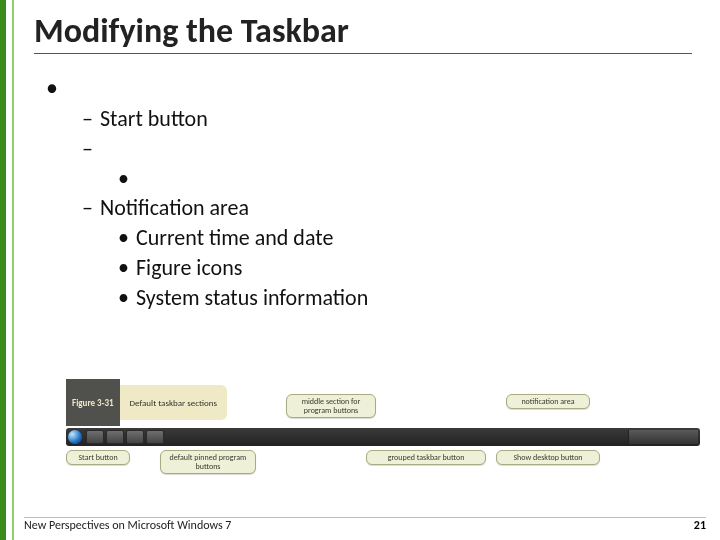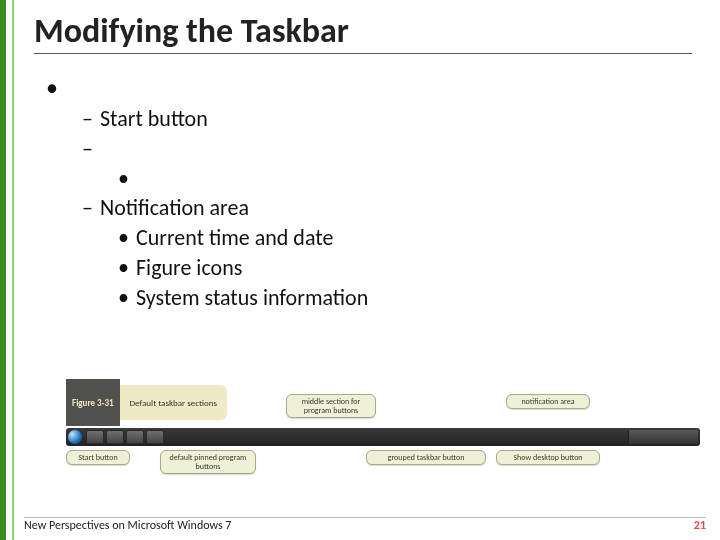--- a/index.html
+++ b/index.html
@@ -126,21 +126,21 @@
     left: 18px; right: 14px;
     bottom: 8px;
     display: flex;
     justify-content: space-between;
     align-items: flex-end;
     font-size: 12px;
     color: #222;
     border-top: 1px solid #bdbdbd;
   }
   .footer .page {
-    color: #ef4444;
+    color: #000000;
     font-weight: 600;
   }
 </style>
 </head>
 <body>
 
 <div class="slide">
 
   <div class="title-block">
     <div class="title">Modifying the Taskbar</div>

